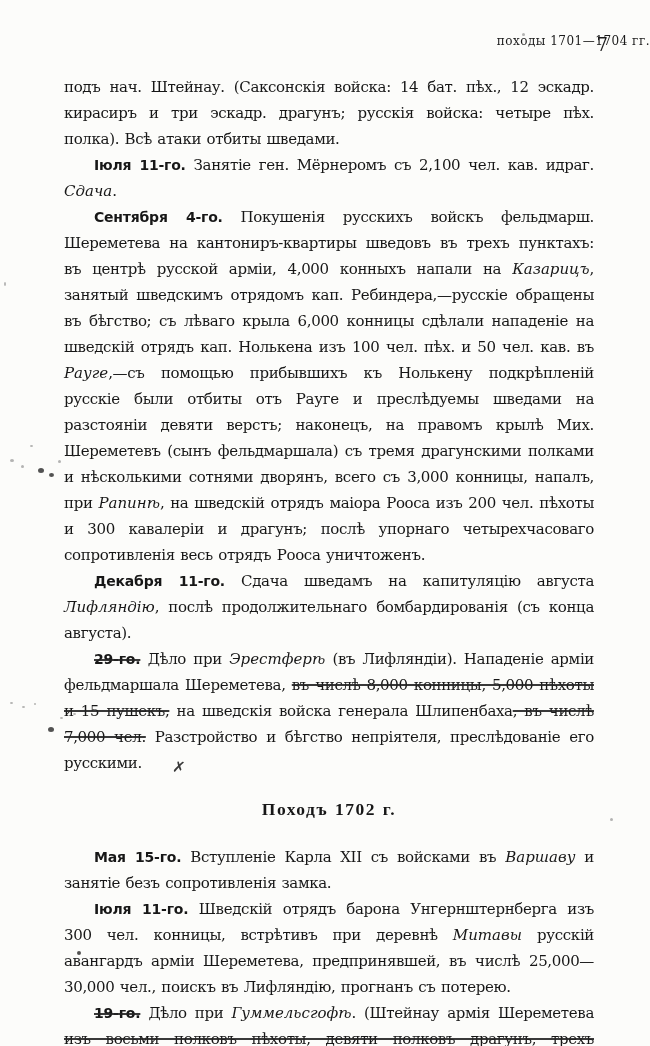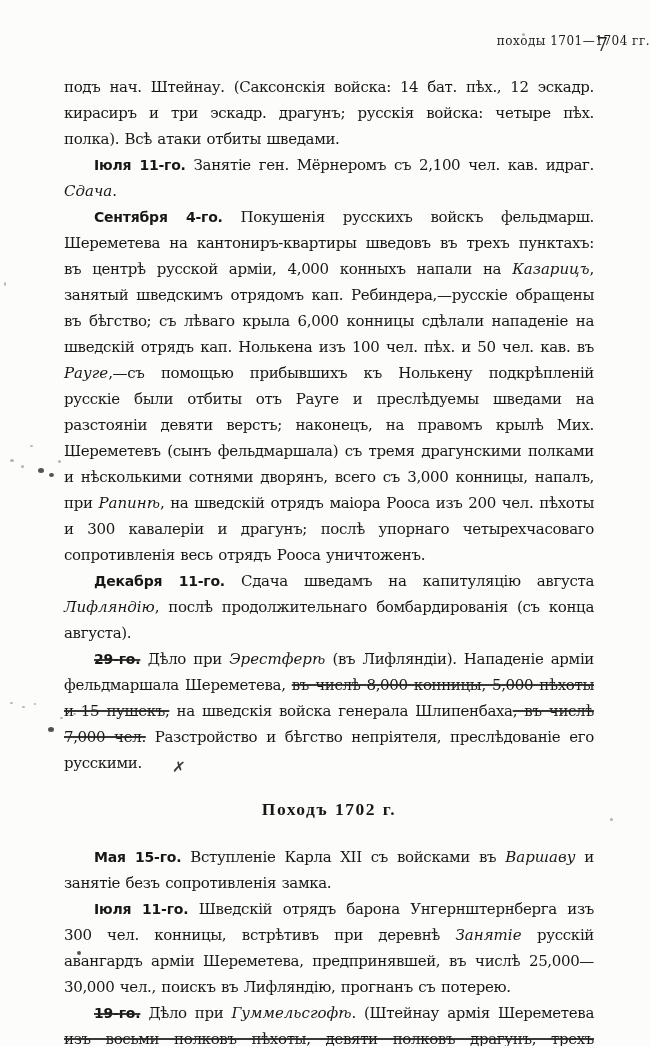--- a/index.html
+++ b/index.html
@@ -95,21 +95,21 @@
   </div>
 
   <div class="page-body" id="page-body">
       <p class="para"><span>подъ нач. Штейнау. (Саксонскія войска: 14 бат. пѣх., 12 эскадр. кирасиръ и три эскадр. драгунъ; русскія войска: четыре пѣх. полка). Всѣ атаки отбиты шведами.</span></p>
       <p class="para indent"><span class="run-date">Іюля 11-го.</span><span> Занятіе ген. Мёрнеромъ съ 2,100 чел. кав. идраг. </span><span class="run-italic">Сдача</span><span>.</span></p>
       <p class="para indent"><span class="run-date">Сентября 4-го.</span><span> Покушенія русскихъ войскъ фельдмарш. Шереметева на кантониръ-квартиры шведовъ въ трехъ пунктахъ: въ центрѣ русской арміи, 4,000 конныхъ напали на </span><span class="run-italic">Казарицъ</span><span>, занятый шведскимъ отрядомъ кап. Ребиндера,—русскіе обращены въ бѣгство; съ лѣваго крыла 6,000 конницы сдѣлали нападеніе на шведскій отрядъ кап. Нолькена изъ 100 чел. пѣх. и 50 чел. кав. въ </span><span class="run-italic">Рауге</span><span>,—съ помощью прибывшихъ къ Нолькену подкрѣпленій русскіе были отбиты отъ Рауге и преслѣдуемы шведами на разстояніи девяти верстъ; наконецъ, на правомъ крылѣ Мих. Шереметевъ (сынъ фельдмаршала) съ тремя драгунскими полками и нѣсколькими сотнями дворянъ, всего съ 3,000 конницы, напалъ, при </span><span class="run-italic">Рапинѣ</span><span>, на шведскій отрядъ маіора Рооса изъ 200 чел. пѣхоты и 300 кавалеріи и драгунъ; послѣ упорнаго четырехчасоваго сопротивленія весь отрядъ Рооса уничтоженъ.</span></p>
       <p class="para indent"><span class="run-date">Декабря 11-го.</span><span> Сдача шведамъ на капитуляцію августа </span><span class="run-italic">Лифляндію</span><span>, послѣ продолжительнаго бомбардированія (съ конца августа).</span></p>
       <p class="para indent"><span class="run-date run-strike">29-го.</span><span> Дѣло при </span><span class="run-italic">Эрестферѣ</span><span> (въ Лифляндіи). Нападеніе арміи фельдмаршала Шереметева, </span><span class="run-strike">въ числѣ 8,000 конницы, 5,000 пѣхоты и 15 пушекъ,</span><span> на шведскія войска генерала Шлипенбаха</span><span class="run-strike">, въ числѣ 7,000 чел.</span><span> Разстройство и бѣгство непріятеля, преслѣдованіе его русскими.</span><span class="run-pencil">✗</span></p>
       <div class="section-heading">Походъ 1702 г.</div>
       <p class="para indent"><span class="run-date">Мая 15-го.</span><span> Вступленіе Карла XII съ войсками въ </span><span class="run-italic">Варшаву</span><span> и занятіе безъ сопротивленія замка.</span></p>
-      <p class="para indent"><span class="run-date">Іюля 11-го.</span><span> Шведскій отрядъ барона Унгернштернберга изъ 300 чел. конницы, встрѣтивъ при деревнѣ </span><span class="run-italic">Занятіе</span><span> русскій авангардъ арміи Шереметева, предпринявшей, въ числѣ 25,000—30,000 чел., поискъ въ Лифляндію, прогнанъ съ потерею.</span></p>
+      <p class="para indent"><span class="run-date">Іюля 11-го.</span><span> Шведскій отрядъ барона Унгернштернберга изъ 300 чел. конницы, встрѣтивъ при деревнѣ </span><span class="run-italic">Митавы</span><span> русскій авангардъ арміи Шереметева, предпринявшей, въ числѣ 25,000—30,000 чел., поискъ въ Лифляндію, прогнанъ съ потерею.</span></p>
       <p class="para indent"><span class="run-date run-strike">19-го.</span><span> Дѣло при </span><span class="run-italic">Гуммельсгофѣ</span><span>. (Штейнау армія Шереметева </span><span class="run-strike">изъ восьми полковъ пѣхоты, девяти полковъ драгунъ, трехъ полковъ рейтаръ, копейщиковъ и гусаръ</span></p>
     </div>
 
   <div class="blot light" style="left:10px;  top:459px; width:4px; height:3px;"></div>
   <div class="blot light" style="left:21px;  top:465px; width:3px; height:3px;"></div>
   <div class="blot" style="left:38px;  top:468px; width:6px; height:5px;"></div>
   <div class="blot" style="left:49px;  top:473px; width:5px; height:4px;"></div>
   <div class="blot light" style="left:58px;  top:460px; width:3px; height:3px;"></div>
   <div class="blot light" style="left:72px;  top:455px; width:3px; height:2px;"></div>
   <div class="blot light" style="left:30px;  top:445px; width:3px; height:2px;"></div>

